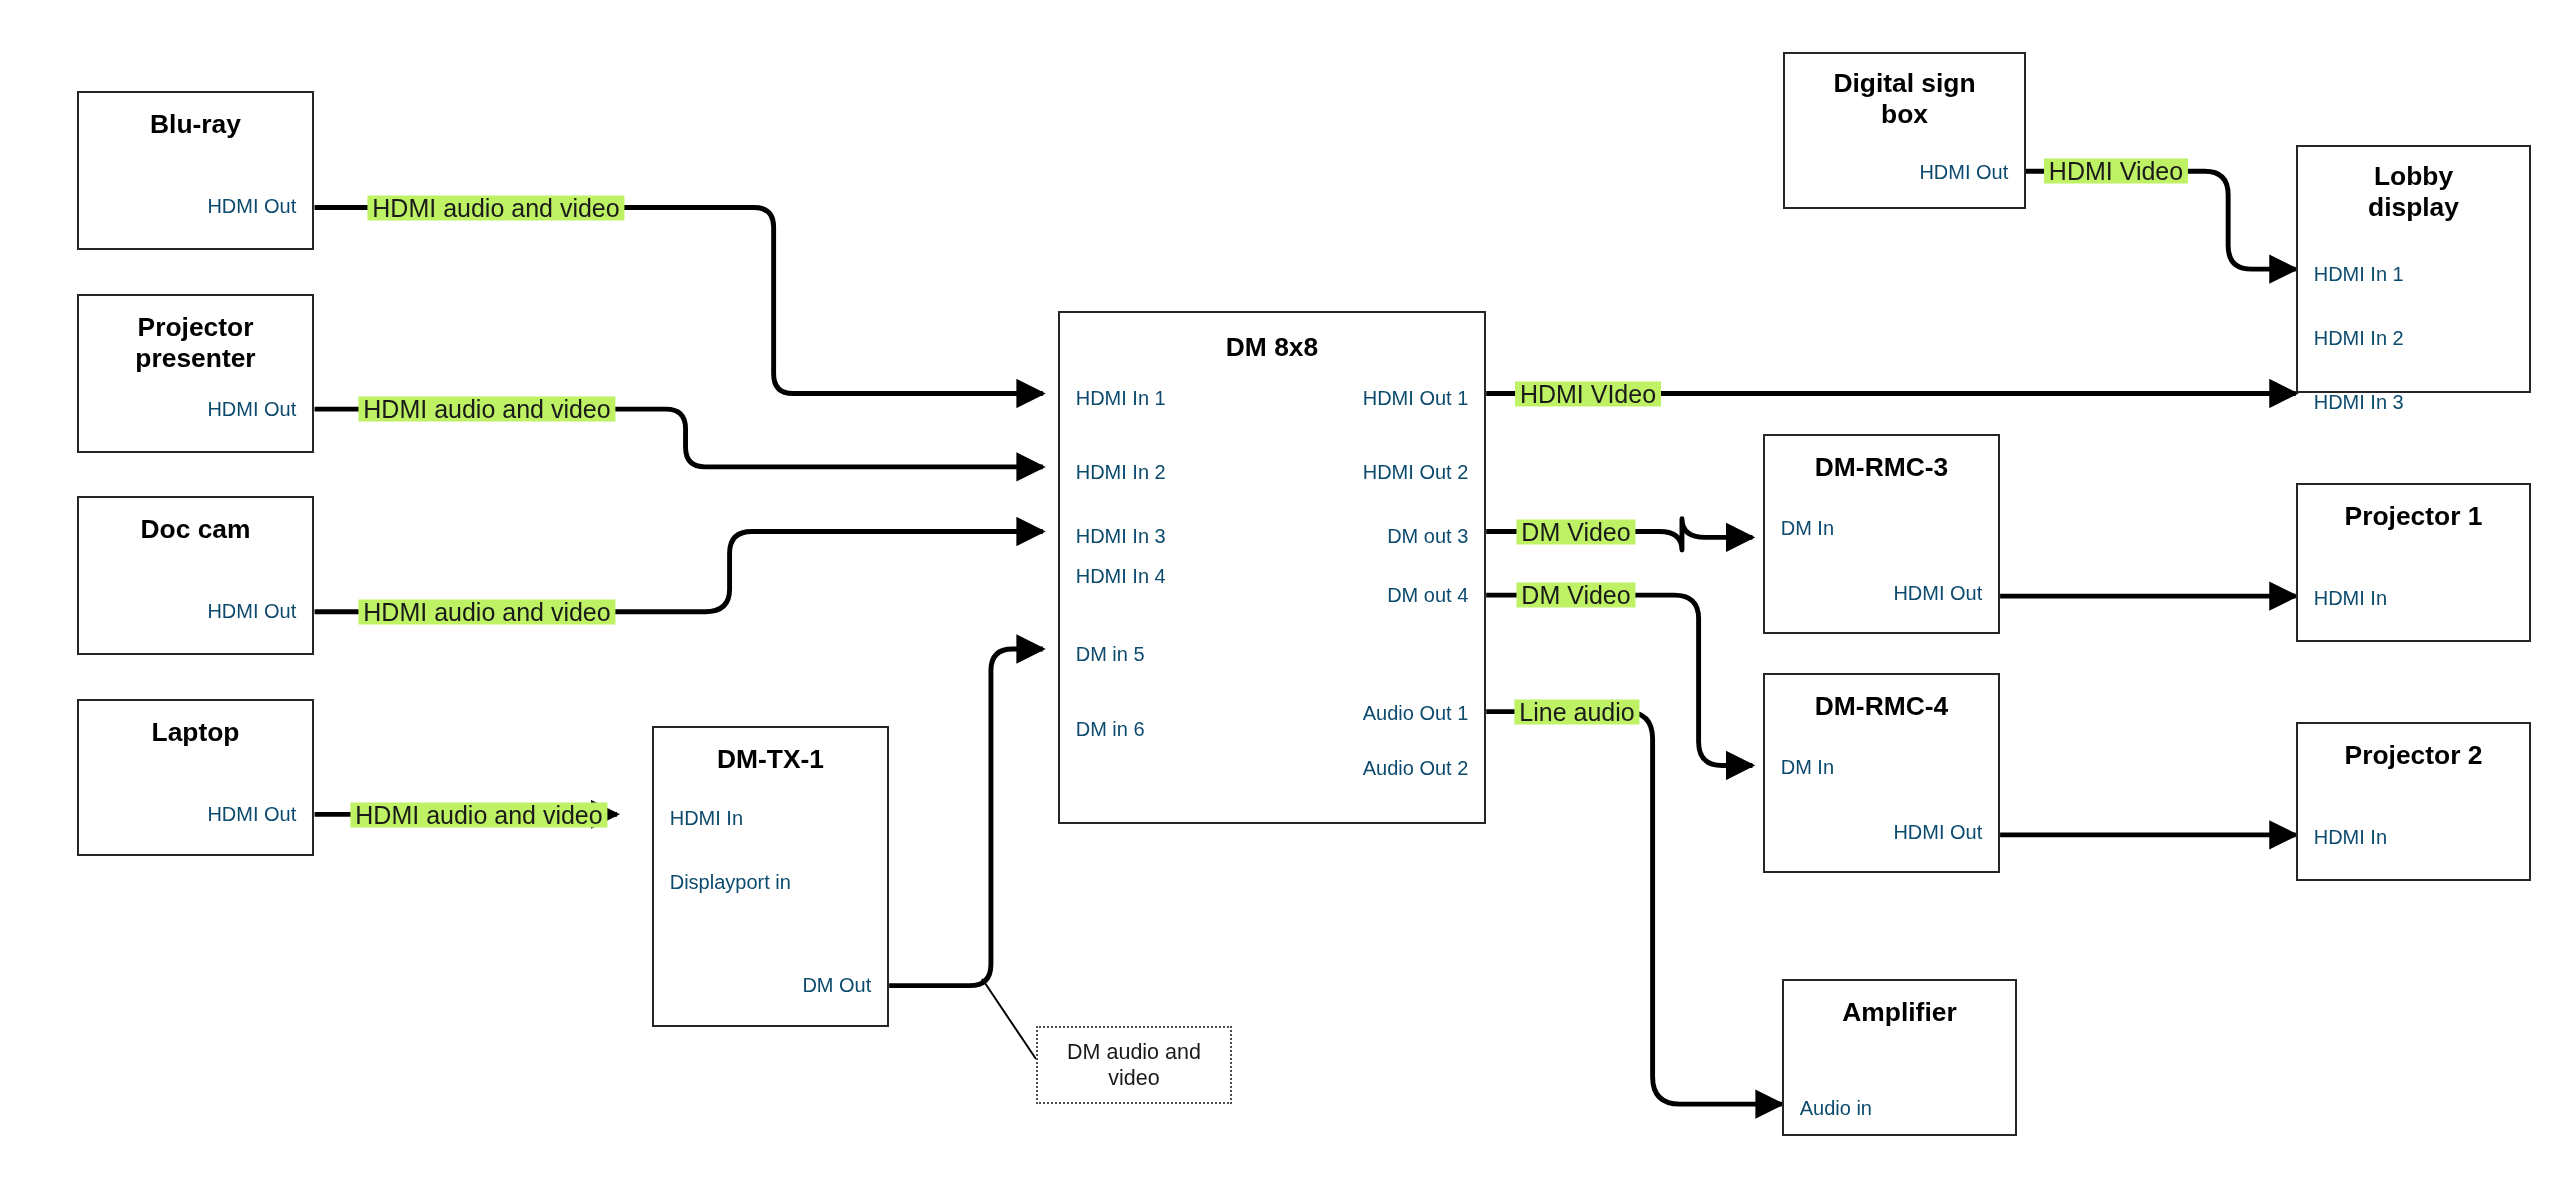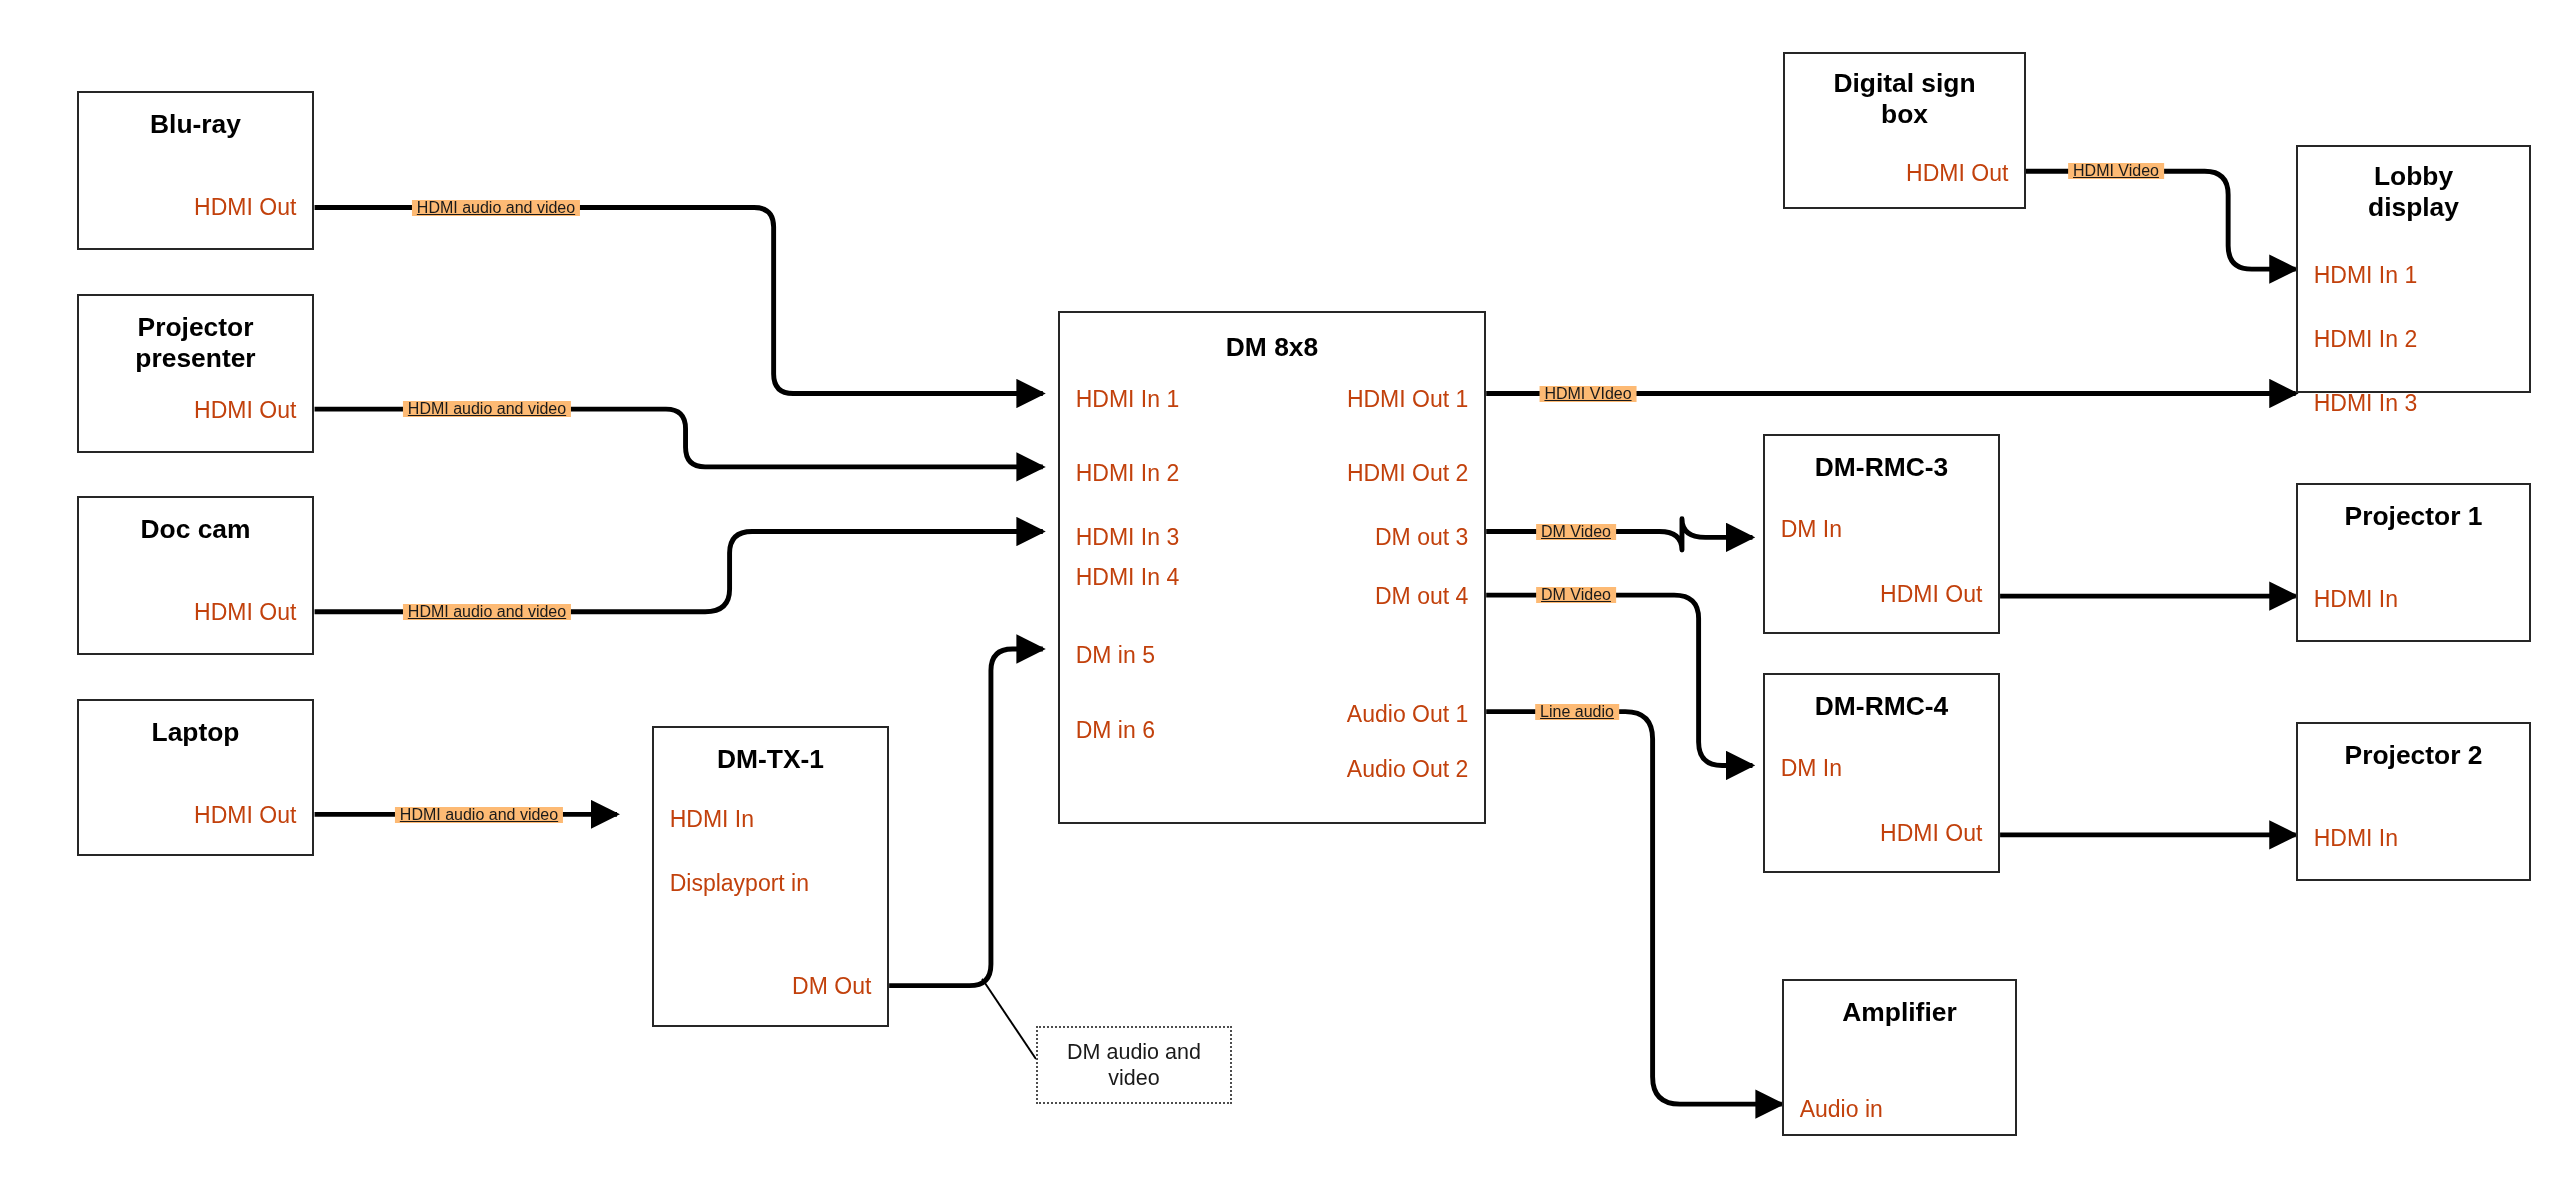--- a/index.html
+++ b/index.html
@@ -3,26 +3,26 @@
 <meta charset="utf-8">
 <style>
   html,body{margin:0;padding:0;background:#ffffff;}
   #stage{position:relative;width:2576px;height:1201px;background:#ffffff;
          font-family:"Liberation Sans","DejaVu Sans",sans-serif;overflow:hidden;}
   svg.wires{position:absolute;left:0;top:0;width:2576px;height:1201px;pointer-events:none;}
 
   .node{position:absolute;box-sizing:border-box;border:2.9px solid #262626;background:#ffffff;}
   .node .title{position:absolute;left:0;right:0;text-align:center;font-weight:bold;
                 color:#000;line-height:1.18;font-size:26.4px;}
-  .port{position:absolute;font-size:23px;color:#c2410c;white-space:nowrap;line-height:1;}
+  .port{position:absolute;font-size:20px;color:#0c4a6e;white-space:nowrap;line-height:1;}
   .port.l{left:15.7px;text-align:left;}
   .port.r{right:15.7px;text-align:right;}
 
-  .wirelabel{position:absolute;font-size:16px;color:#1a1a1a;white-space:nowrap;
-             background:#fdba74;padding:0 4.9px;transform:translate(-50%,-50%);line-height:1;text-decoration:underline;}
+  .wirelabel{position:absolute;font-size:25px;color:#1a1a1a;white-space:nowrap;
+             background:#bef264;padding:0 4.9px;transform:translate(-50%,-50%);line-height:1;}
 
   .callout{position:absolute;box-sizing:border-box;border:2px dotted #4d4d4d;background:#ffffff;
            display:flex;align-items:center;justify-content:center;text-align:center;
            font-size:21.5px;color:#1a1a1a;line-height:1.22;padding:3.9px 5.9px;}
 </style>
 </head>
 <body>
 
 <div id="stage">
 

